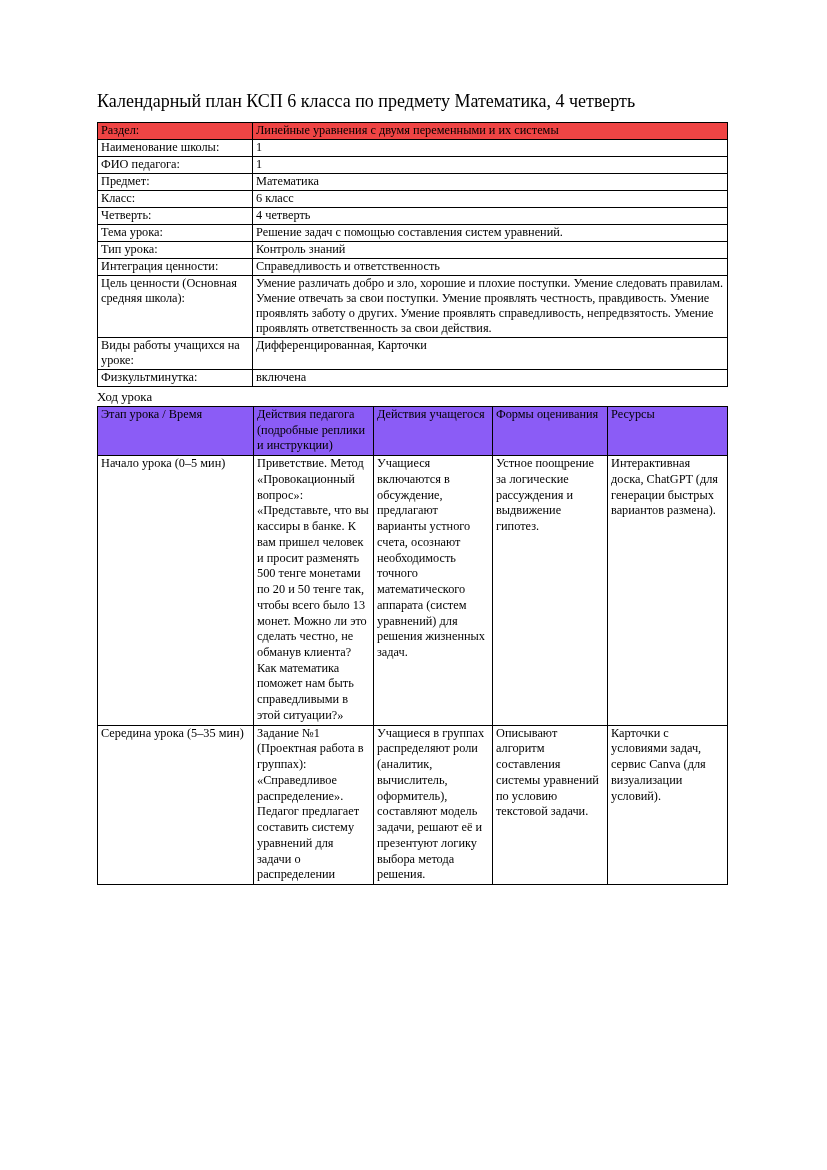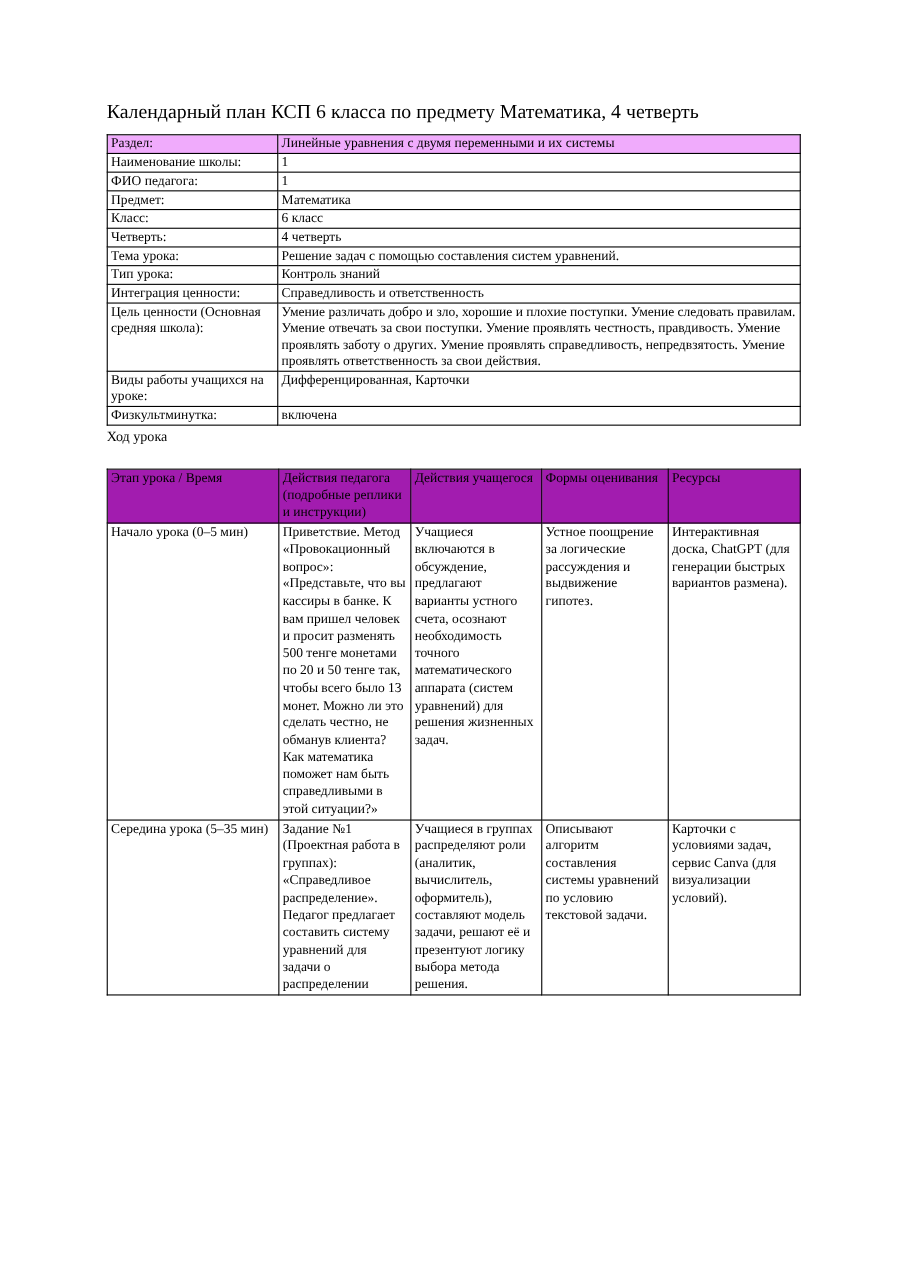--- a/index.html
+++ b/index.html
@@ -35,33 +35,33 @@
     border: 1px solid #000000;
     vertical-align: top;
     text-align: left;
     padding: 0 3px 1px 3px;
     font-size: 12.3px;
     font-weight: normal;
     line-height: 1.22;
     word-wrap: break-word;
   }
   .info-table .hdr-row td {
-    background: #f0abfc;
+    background: #ef4444;
   }
   .lesson-table th {
-    background: #a21caf;
+    background: #8b5cf6;
     line-height: 1.28;
   }
   .lesson-table td {
     line-height: 1.28;
   }
   .section-heading {
     font-size: 12.8px;
     line-height: 16px;
-    margin: 2px 0 21px 0;
+    margin: 2px 0 1px 0;
   }
 </style>
 </head>
 <body>
 
 <div class="page">
 
   <div class="doc-title">Календарный план КСП 6 класса по предмету Математика, 4 четверть</div>
 
   <table class="info-table">

